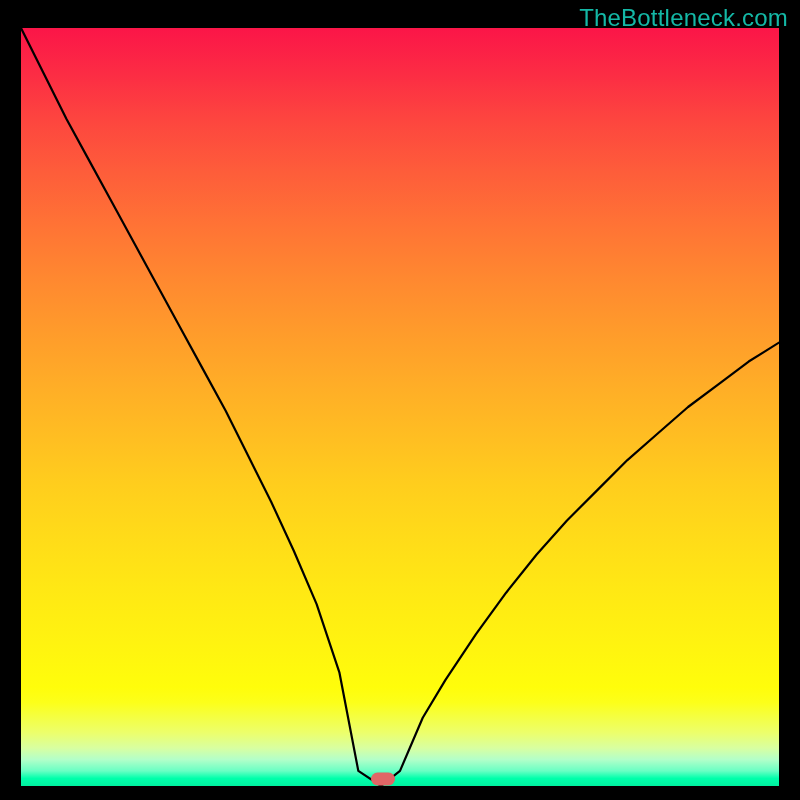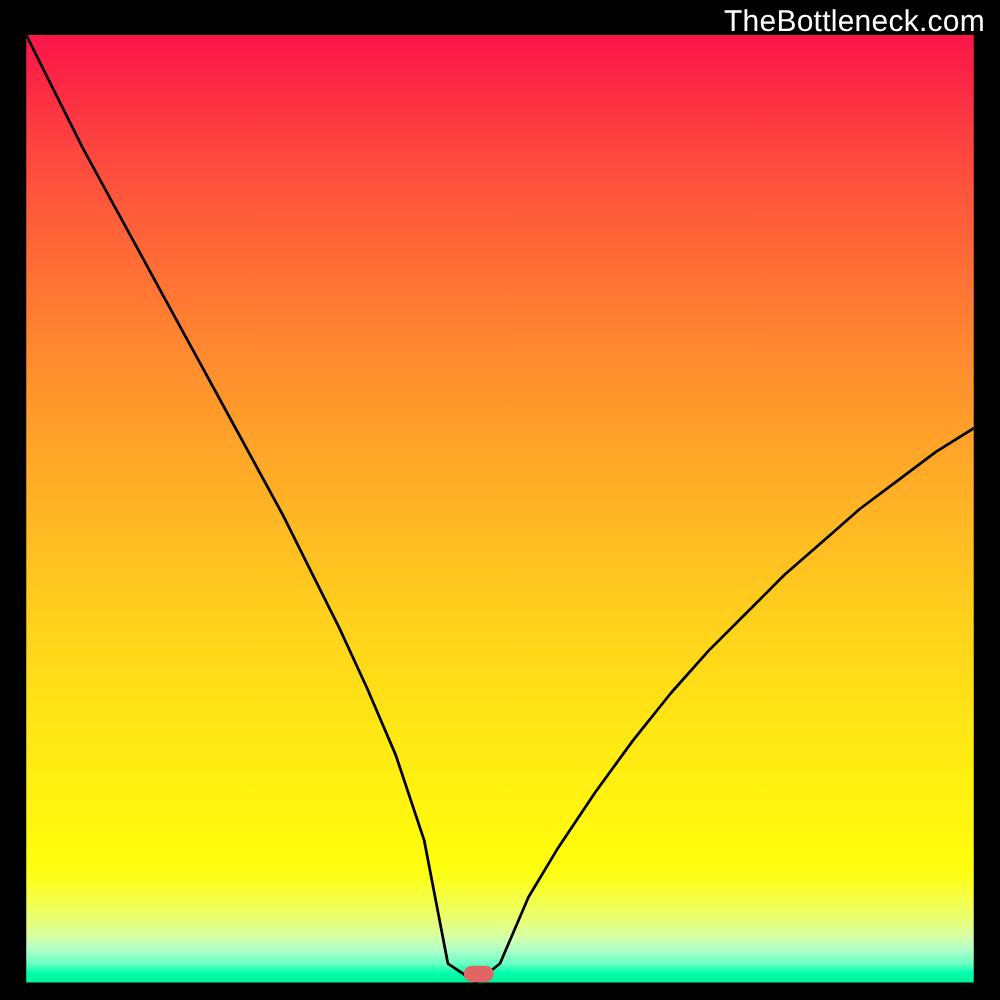--- a/index.html
+++ b/index.html
@@ -16,21 +16,21 @@
     left: 0;
     top: 0;
     width: 800px;
     height: 800px;
     background: #000;
   }
   .watermark {
     position: absolute;
     top: 4px;
     right: 12px;
-    color: #ffffff;
+    color: #14b8a6;
     font-size: 24px;
     font-weight: 500;
     letter-spacing: 0.2px;
   }
   .plot-area {
     position: absolute;
     left: 21px;
     top: 28px;
     width: 758px;
     height: 758px;

